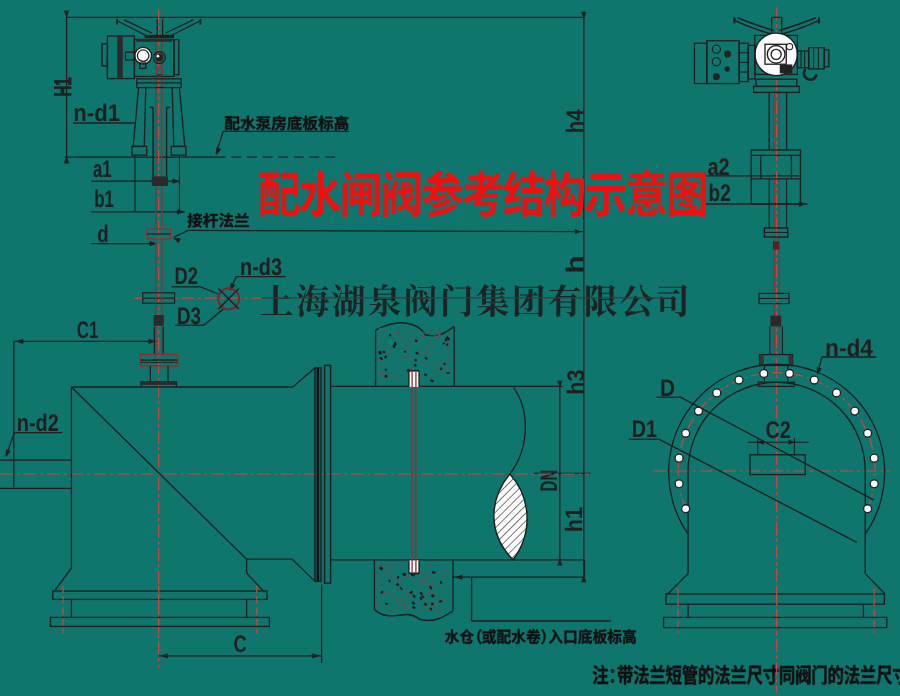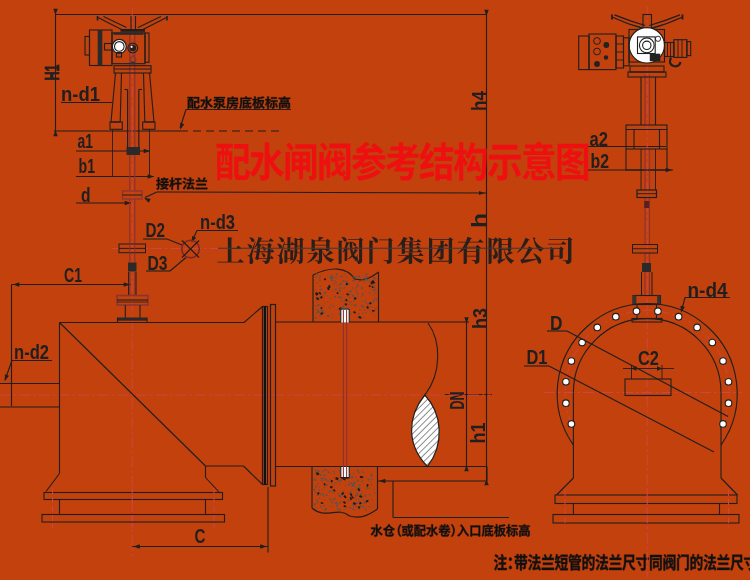--- a/index.html
+++ b/index.html
@@ -1,14 +1,14 @@
 <!DOCTYPE html>
 <html><head><meta charset="utf-8"><style>
 html,body{margin:0;padding:0;background:#fff;}
-#c{position:relative;width:750px;height:580px;background:#c2410c;overflow:hidden;}
+#c{position:relative;width:750px;height:580px;background:#0f766e;overflow:hidden;}
 </style></head><body>
 <div id="c"><svg width="750" height="580" viewBox="0 0 750 580">
       <line x1="55" y1="14.5" x2="487" y2="14.5" stroke="#1f1f1f" stroke-width="1.1" stroke-linecap="butt"></line>
       <line x1="55.5" y1="14.5" x2="55.5" y2="131" stroke="#1f1f1f" stroke-width="1.1" stroke-linecap="butt"></line>
       <polygon points="55.5,15.0 57.7,8.7 53.3,8.7" fill="#1f1f1f"></polygon>
       <polygon points="55.5,130.0 53.3,136.3 57.7,136.3" fill="#1f1f1f"></polygon>
       <text transform="translate(59,80.5) rotate(-90)" font-family="Liberation Sans" font-weight="bold" font-size="20" fill="#1f1f1f" stroke="#1f1f1f" stroke-width="0.7" textLength="16" lengthAdjust="spacingAndGlyphs">H1</text>
       <line x1="54" y1="131" x2="180" y2="131" stroke="#1f1f1f" stroke-width="1.1" stroke-linecap="butt"></line>
       <line x1="180" y1="131" x2="284" y2="131" stroke="#1f1f1f" stroke-width="1.1" stroke-dasharray="8 5" stroke-linecap="butt"></line>
       <line x1="186" y1="109.5" x2="291" y2="109.5" stroke="#1f1f1f" stroke-width="1.1" stroke-linecap="butt"></line>

